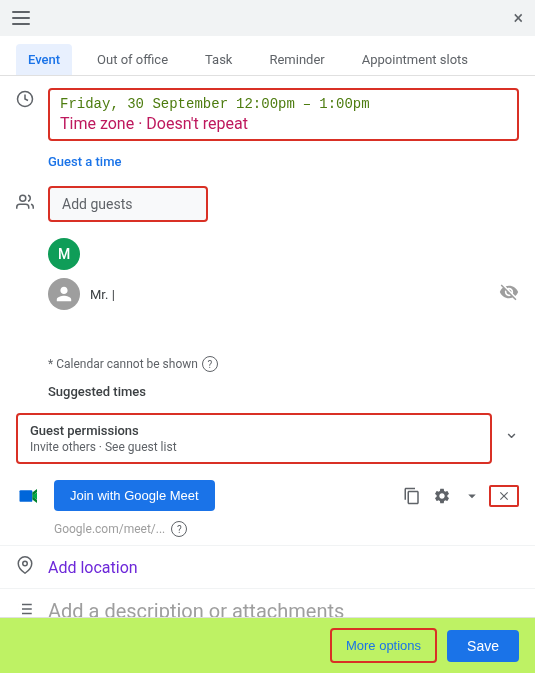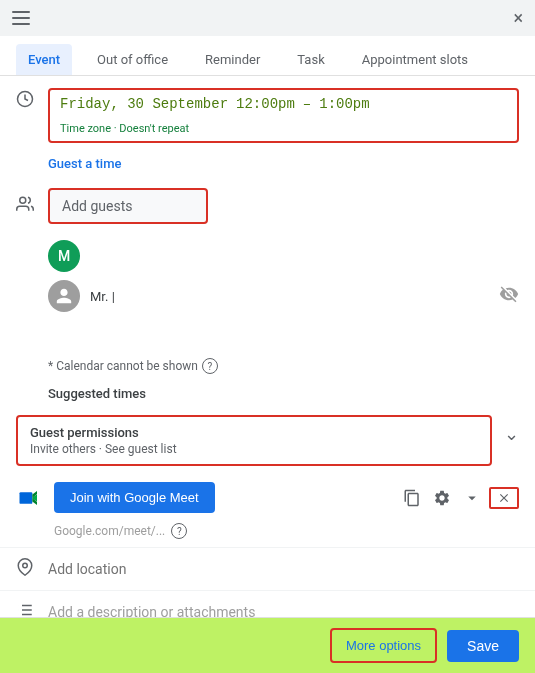--- a/index.html
+++ b/index.html
@@ -85,23 +85,23 @@
     }
     .datetime-main {
       font-size: 14px;
       color: #4d7c0f;
       display: flex;
       align-items: center;
       gap: 8px;
       font-family: Liberation Mono, monospace;
     }
     .datetime-sub {
-      font-size: 11px;
-      color: #15803d;
-      margin-top: 10px;
+      font-size: 16px;
+      color: #be185d;
+      margin-top: 2px;
     }
 
     
     .find-time-row {
       padding: 2px 16px 8px 48px;
     }
     .find-time-link {
       color: #1a73e8;
       font-size: 13px;
       font-weight: 500;
@@ -298,40 +298,40 @@
       padding: 10px 16px;
       gap: 12px;
       border-top: 1px solid #f1f3f4;
     }
     .location-icon {
       color: #5f6368;
       font-size: 18px;
       min-width: 20px;
     }
     .location-placeholder {
-      font-size: 14px;
-      color: #737373;
+      font-size: 16px;
+      color: #6d28d9;
       cursor: pointer;
     }
 
     
     .desc-row {
       display: flex;
       align-items: center;
       padding: 10px 16px;
       gap: 12px;
       border-top: 1px solid #f1f3f4;
     }
     .desc-icon {
       color: #5f6368;
       font-size: 18px;
       min-width: 20px;
     }
     .desc-placeholder {
-      font-size: 14px;
+      font-size: 20px;
       color: #9e9e9e;
     }
 
     
     .bottom-bar {
       display: flex;
       align-items: center;
       justify-content: flex-end;
       padding: 10px 16px;
       gap: 10px;
@@ -377,22 +377,22 @@
     <span></span>
     <span></span>
     <span></span>
   </div>
   <span class="close-x">×</span>
 </div>
 
 <div class="tabs">
   <div class="tab active">Event</div>
   <div class="tab">Out of office</div>
+  <div class="tab">Task</div>
   <div class="tab">Reminder</div>
-  <div class="tab">Task</div>
   <div class="tab">Appointment slots</div>
 </div>
 
 <div class="datetime-row">
   <div class="icon-col">
     <svg width="18" height="18" viewBox="0 0 24 24" fill="none" stroke="#5f6368" stroke-width="2">
       <circle cx="12" cy="12" r="10"></circle>
       <polyline points="12 6 12 12 16 14"></polyline>
     </svg>
   </div>

